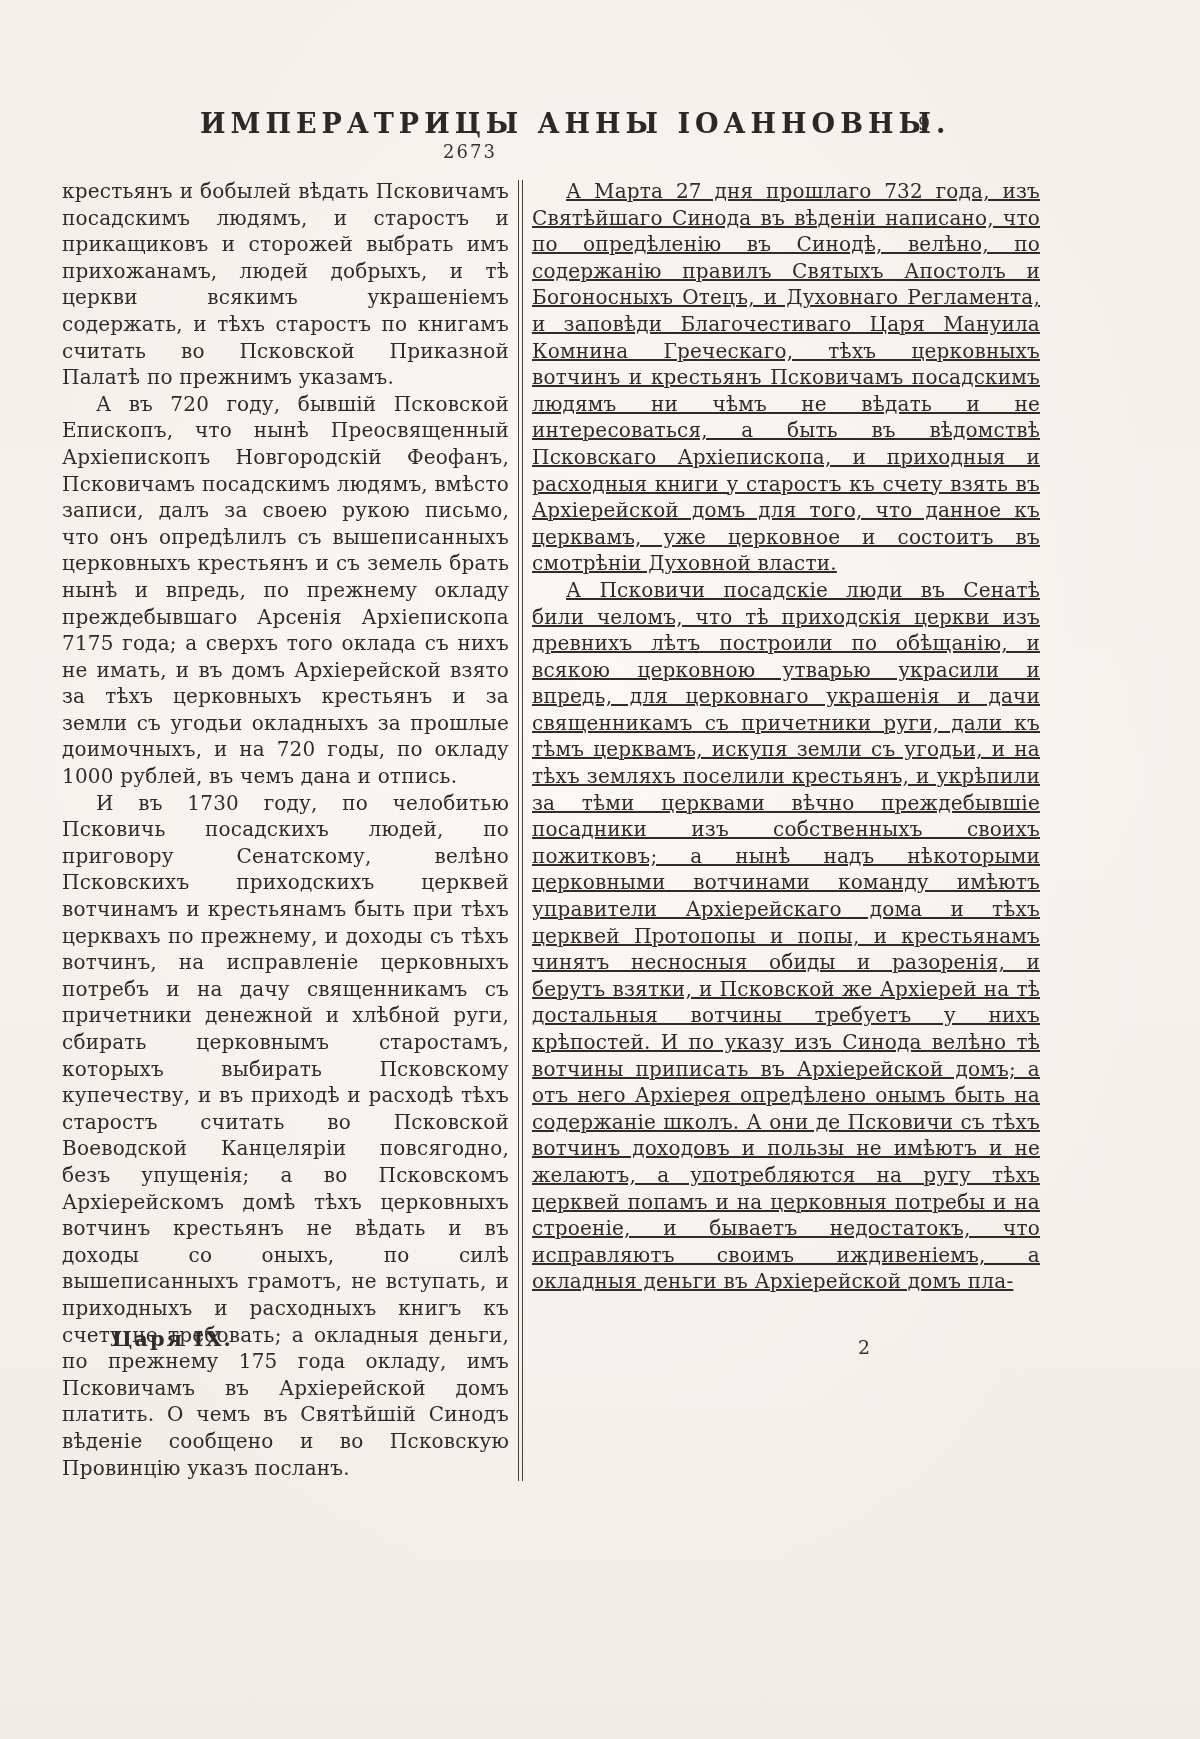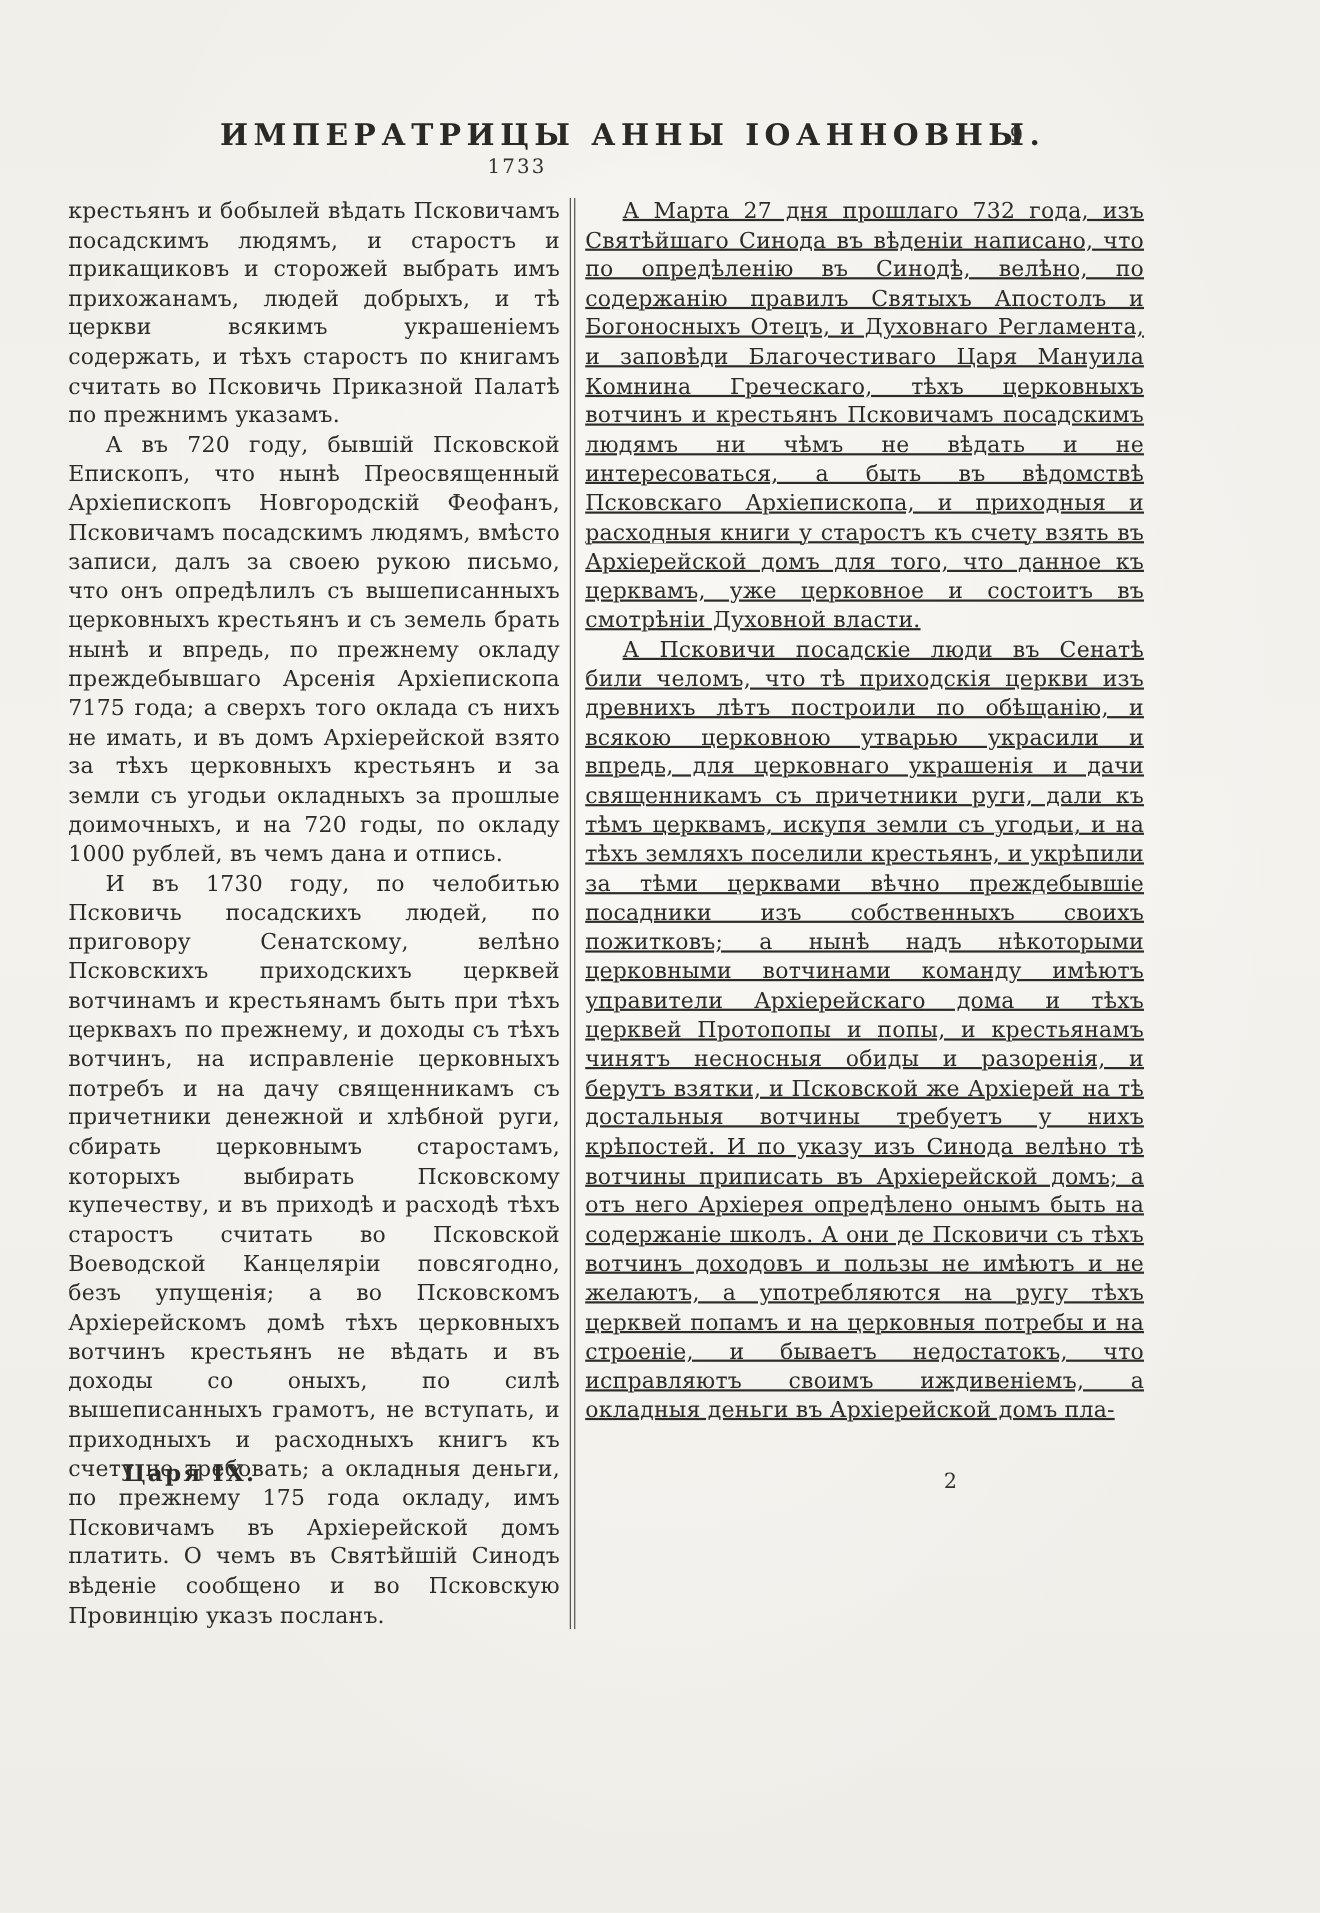--- a/index.html
+++ b/index.html
@@ -69,26 +69,26 @@
 </style>
 </head>
 <body>
 
 <div class="page">
 
   <div class="header-title">ИМПЕРАТРИЦЫ АННЫ ІОАННОВНЫ.</div>
 
   <div class="page-number">9</div>
 
-  <div class="year-heading">1733</div>
+  <div class="year-heading">2673</div>
 
   <div class="columns">
 
     <div class="col left">
-      <p class="noindent">крестьянъ и бобылей вѣдать Псковичамъ посадскимъ людямъ, и старостъ и прикащиковъ и сторожей выбрать имъ прихожанамъ, людей добрыхъ, и тѣ церкви всякимъ украшеніемъ содержать, и тѣхъ старостъ по книгамъ считать во Псковичь Приказной Палатѣ по прежнимъ указамъ.</p>
+      <p class="noindent">крестьянъ и бобылей вѣдать Псковичамъ посадскимъ людямъ, и старостъ и прикащиковъ и сторожей выбрать имъ прихожанамъ, людей добрыхъ, и тѣ церкви всякимъ украшеніемъ содержать, и тѣхъ старостъ по книгамъ считать во Псковской Приказной Палатѣ по прежнимъ указамъ.</p>
       <p>А въ 720 году, бывшій Псковской Епископъ, что нынѣ Преосвященный Архіепископъ Новгородскій Феофанъ, Псковичамъ посадскимъ людямъ, вмѣсто записи, далъ за своею рукою письмо, что онъ опредѣлилъ съ вышеписанныхъ церковныхъ крестьянъ и съ земель брать нынѣ и впредь, по прежнему окладу преждебывшаго Арсенія Архіепископа 7175 года; а сверхъ того оклада съ нихъ не имать, и въ домъ Архіерейской взято за тѣхъ церковныхъ крестьянъ и за земли съ угодьи окладныхъ за прошлые доимочныхъ, и на 720 годы, по окладу 1000 рублей, въ чемъ дана и отпись.</p>
       <p>И въ 1730 году, по челобитью Псковичь посадскихъ людей, по приговору Сенатскому, велѣно Псковскихъ приходскихъ церквей вотчинамъ и крестьянамъ быть при тѣхъ церквахъ по прежнему, и доходы съ тѣхъ вотчинъ, на исправленіе церковныхъ потребъ и на дачу священникамъ съ причетники денежной и хлѣбной руги, сбирать церковнымъ старостамъ, которыхъ выбирать Псковскому купечеству, и въ приходѣ и расходѣ тѣхъ старостъ считать во Псковской Воеводской Канцеляріи повсягодно, безъ упущенія; а во Псковскомъ Архіерейскомъ домѣ тѣхъ церковныхъ вотчинъ крестьянъ не вѣдать и въ доходы со оныхъ, по силѣ вышеписанныхъ грамотъ, не вступать, и приходныхъ и расходныхъ книгъ къ счету не требовать; а окладныя деньги, по прежнему 175 года окладу, имъ Псковичамъ въ Архіерейской домъ платить. О чемъ въ Святѣйшій Синодъ вѣденіе сообщено и во Псковскую Провинцію указъ посланъ.</p>
     </div>
 
     <div class="divider"></div>
 
     <div class="col right">
       <p>А Марта 27 дня прошлаго 732 года, изъ Святѣйшаго Синода въ вѣденіи написано, что по опредѣленію въ Синодѣ, велѣно, по содержанію правилъ Святыхъ Апостолъ и Богоносныхъ Отецъ, и Духовнаго Регламента, и заповѣди Благочестиваго Царя Мануила Комнина Греческаго, тѣхъ церковныхъ вотчинъ и крестьянъ Псковичамъ посадскимъ людямъ ни чѣмъ не вѣдать и не интересоваться, а быть въ вѣдомствѣ Псковскаго Архіепископа, и приходныя и расходныя книги у старостъ къ счету взять въ Архіерейской домъ для того, что данное къ церквамъ, уже церковное и состоитъ въ смотрѣніи Духовной власти.</p>
       <p>А Псковичи посадскіе люди въ Сенатѣ били челомъ, что тѣ приходскія церкви изъ древнихъ лѣтъ построили по обѣщанію, и всякою церковною утварью украсили и впредь, для церковнаго украшенія и дачи священникамъ съ причетники руги, дали къ тѣмъ церквамъ, искупя земли съ угодьи, и на тѣхъ земляхъ поселили крестьянъ, и укрѣпили за тѣми церквами вѣчно преждебывшіе посадники изъ собственныхъ своихъ пожитковъ; а нынѣ надъ нѣкоторыми церковными вотчинами команду имѣютъ управители Архіерейскаго дома и тѣхъ церквей Протопопы и попы, и крестьянамъ чинятъ несносныя обиды и разоренія, и берутъ взятки, и Псковской же Архіерей на тѣ достальныя вотчины требуетъ у нихъ крѣпостей. И по указу изъ Синода велѣно тѣ вотчины приписать въ Архіерейской домъ; а отъ него Архіерея опредѣлено онымъ быть на содержаніе школъ. А они де Псковичи съ тѣхъ вотчинъ доходовъ и пользы не имѣютъ и не желаютъ, а употребляются на ругу тѣхъ церквей попамъ и на церковныя потребы и на строеніе, и бываетъ недостатокъ, что исправляютъ своимъ иждивеніемъ, а окладныя деньги въ Архіерейской домъ пла-</p>
     </div>

